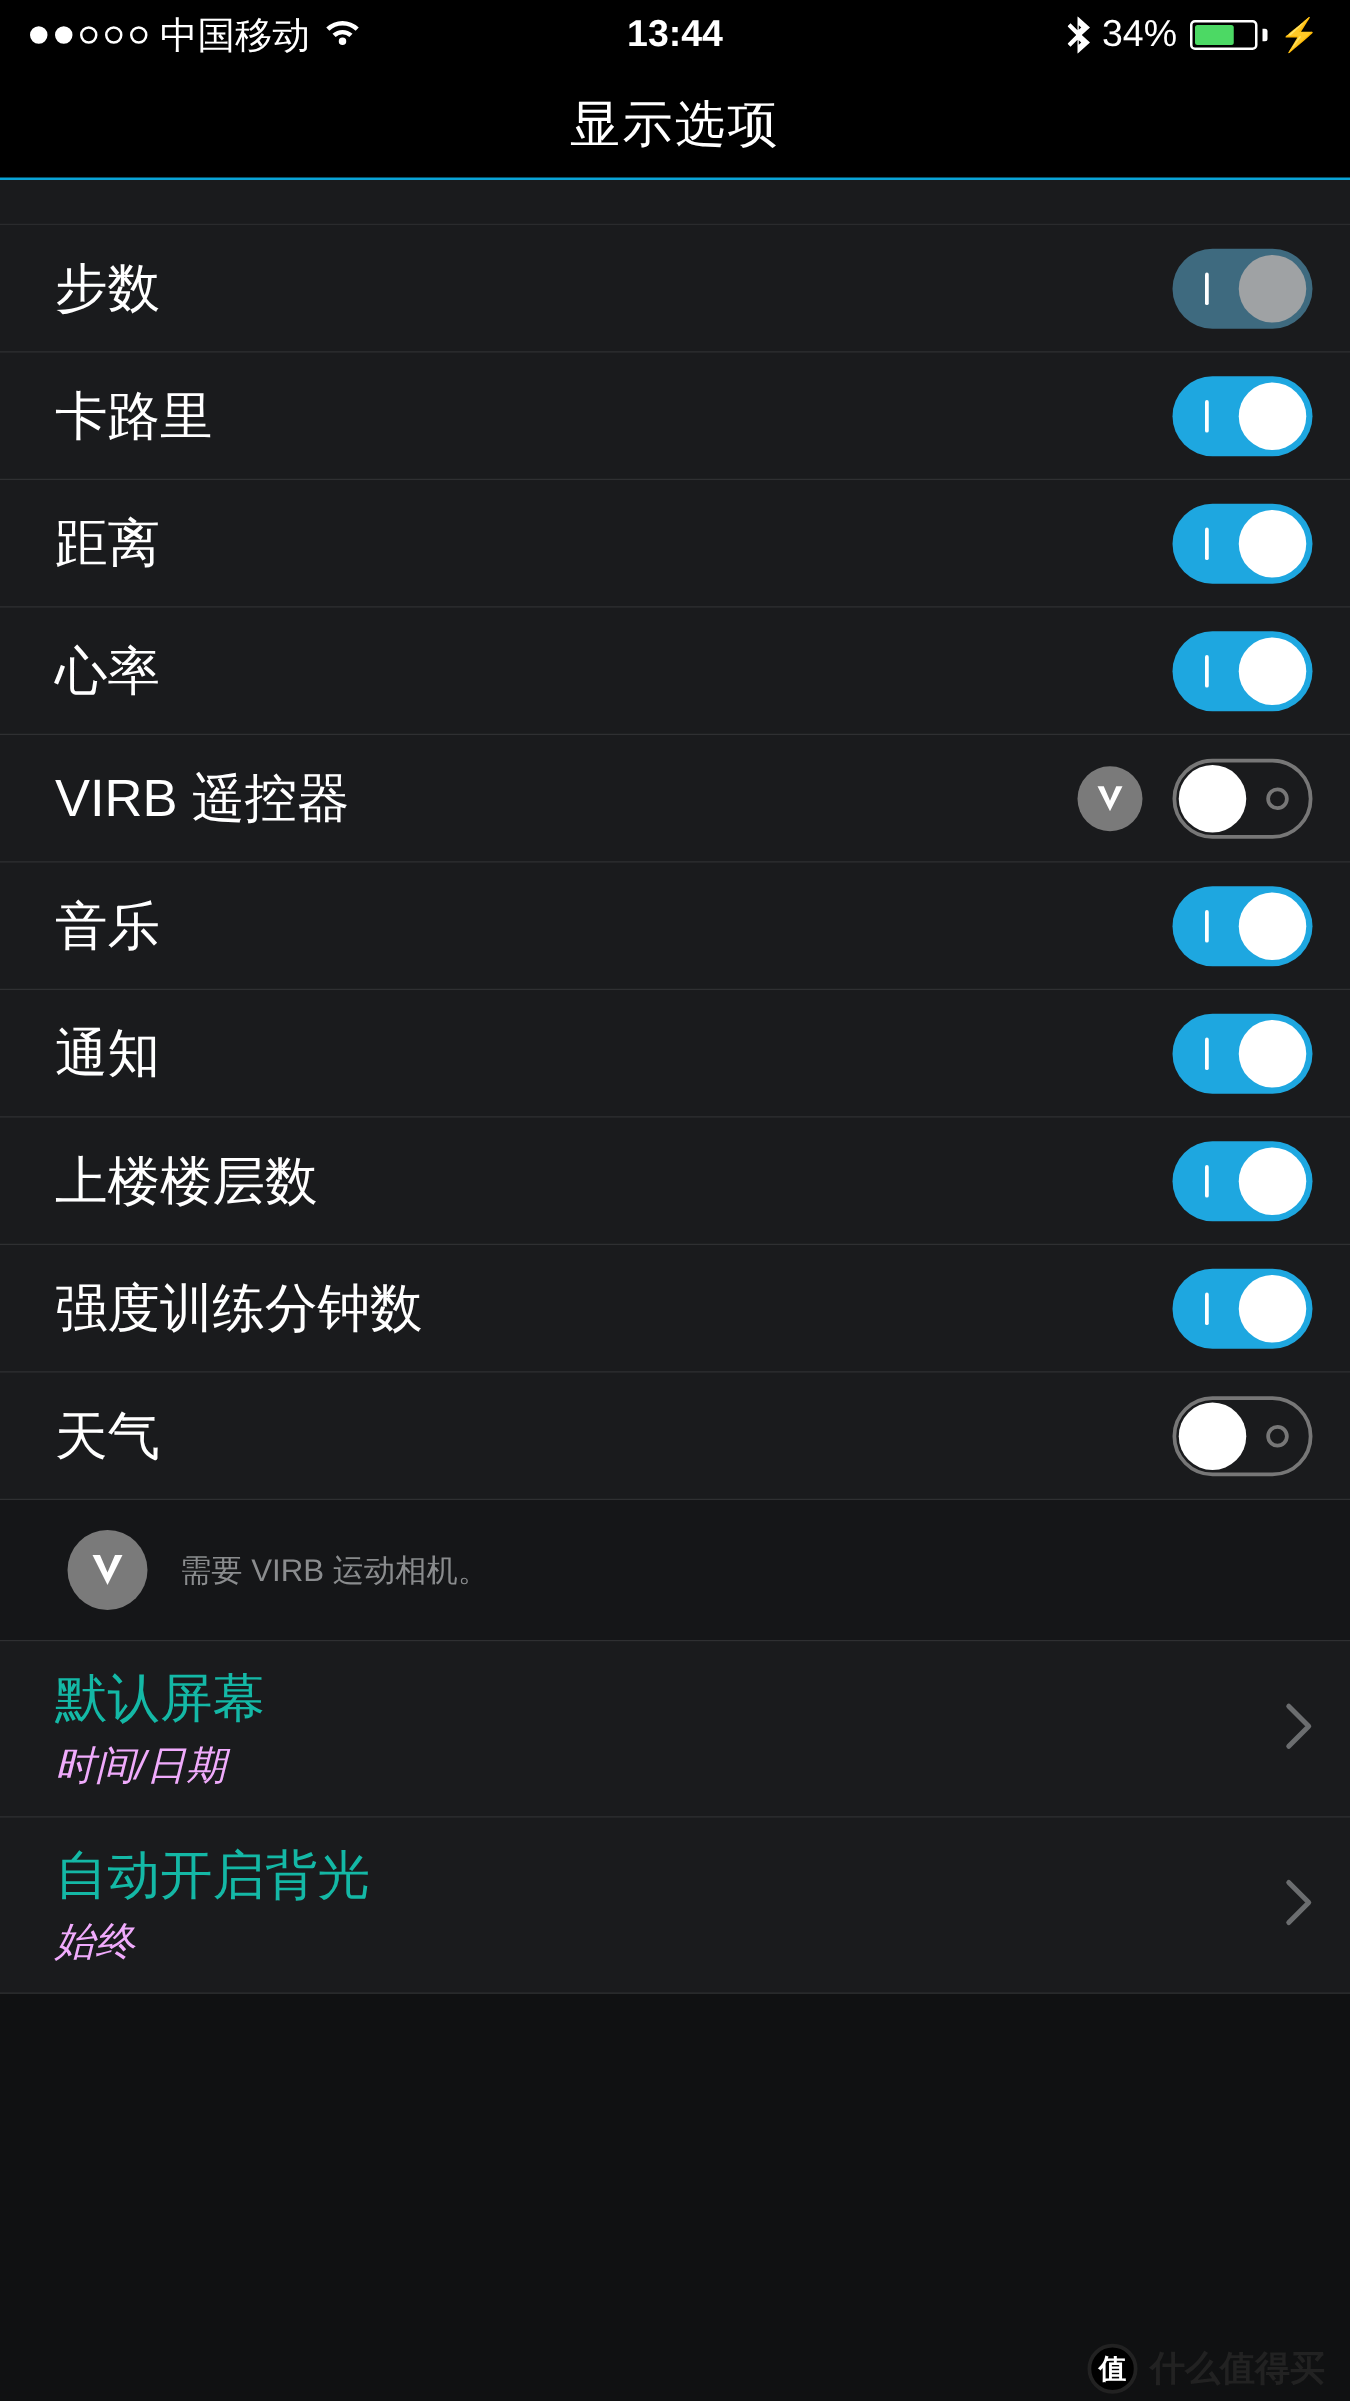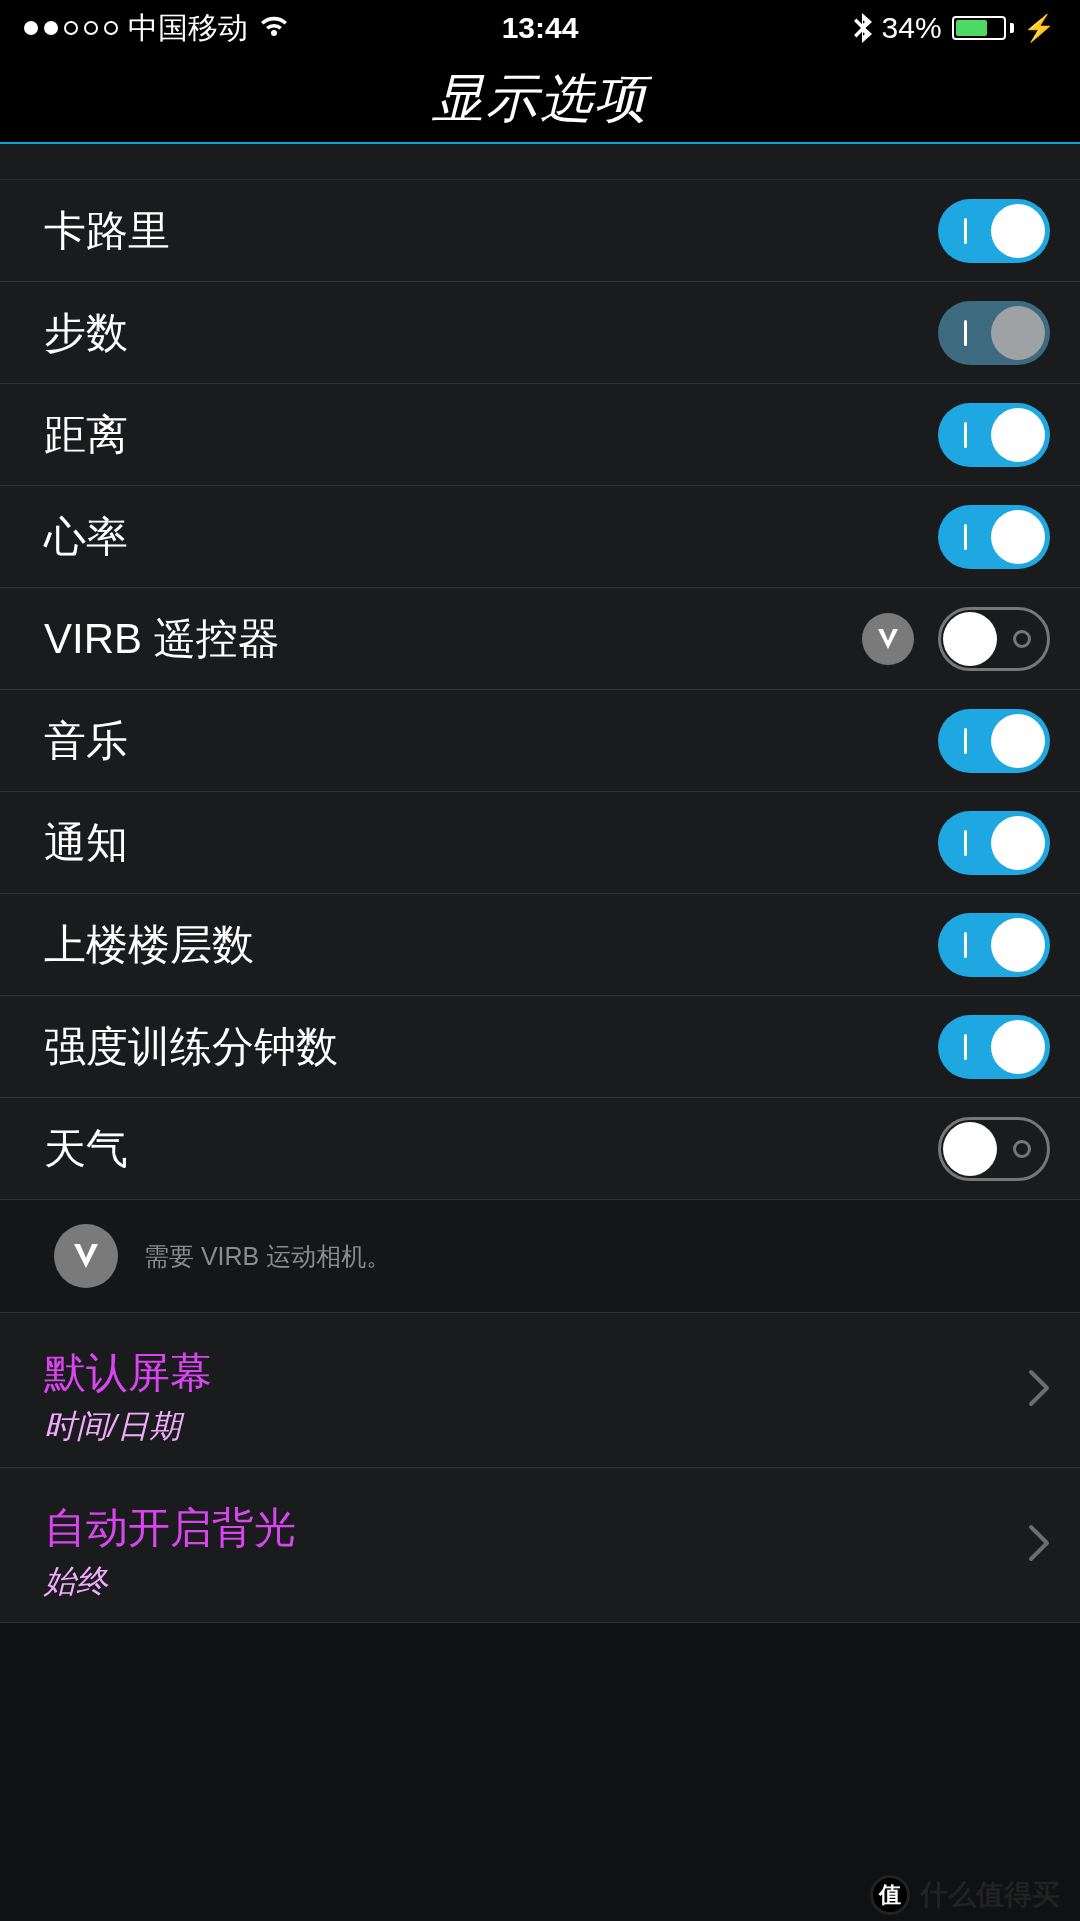--- a/index.html
+++ b/index.html
@@ -16,21 +16,21 @@
   .dot.filled { background: #fff; }
   .wifi-icon svg, .bt-icon svg { display: block; }
   .battery { display: flex; align-items: center; gap: 4px; }
   .battery-body { width: 54px; height: 24px; border: 2px solid #fff; border-radius: 4px; position: relative; }
   .battery-fill { position: absolute; left: 2px; top: 2px; bottom: 2px; width: 62%; background: #4cd964; border-radius: 2px; }
   .battery-tip { width: 4px; height: 10px; background: #fff; border-radius: 0 2px 2px 0; }
   .bolt { font-size: 26px; }
 
   
   .nav-header { height: 88px; background: #000; display: flex; align-items: center; justify-content: center; border-bottom: 2px solid #0aa3d6; }
-  .nav-title { font-size: 52px; font-weight: 500; letter-spacing: 2px; font-style: italic; }
+  .nav-title { font-size: 40px; font-weight: 500; letter-spacing: 2px; }
 
   
   .content { background: #1a1b1d; }
 
   
   .row-peek { height: 36px; border-bottom: 1px solid #2a2b2d; position: relative; }
 
   
   .row { display: flex; align-items: center; justify-content: space-between; height: 102px; padding: 0 30px 0 44px; border-bottom: 1px solid #2f3032; }
   .row-label { font-size: 42px; font-weight: 400; color: #fff; }
@@ -53,21 +53,21 @@
   .v-badge svg { display: block; }
 
   
   .note-row { display: flex; align-items: center; gap: 26px; padding: 24px 30px 24px 54px; border-bottom: 1px solid #2f3032; background: #151618; }
   .note-row .v-badge { width: 64px; height: 64px; }
   .note-text { font-size: 25px; color: #8a8c8e; }
 
   
   .nav-row { padding: 18px 30px 18px 44px; border-bottom: 1px solid #2f3032; display: flex; align-items: center; justify-content: space-between; }
   .nav-row-text { display: flex; flex-direction: column; gap: 4px; }
-  .nav-row-title { font-size: 42px; color: #d946ef; margin-top: 14px; }
+  .nav-row-title { font-size: 42px; color: #14b8a6; }
   .nav-row-sub { font-size: 32px; color: #f0abfc; font-style: italic; }
   .chevron { color: #6b6d6f; }
 
   
   .watermark { position: absolute; right: 20px; bottom: 6px; display: flex; align-items: center; gap: 10px; }
   .wm-badge { width: 40px; height: 40px; border-radius: 50%; background: #000; border: 3px solid #222; display: flex; align-items: center; justify-content: center; font-size: 22px; color: #fff; font-weight: 700; }
   .wm-text { font-size: 28px; color: #222; font-weight: 600; }
 </style>
 </head>
 <body>
@@ -111,32 +111,32 @@
   <div class="nav-header">
     <div class="nav-title">显示选项</div>
   </div>
 
   <div class="content">
 
     <div class="row-peek"></div>
 
     <div id="rows">
         <div class="row">
+          <span class="row-label">步数</span>
+          <span class="row-right">
+            <span class="toggle dim">
+              <span class="knob"></span>
+              <span class="tick"></span>
+            </span>
+          </span>
+        </div>
+        <div class="row">
           <span class="row-label">卡路里</span>
           <span class="row-right">
             <span class="toggle on">
-              <span class="knob"></span>
-              <span class="tick"></span>
-            </span>
-          </span>
-        </div>
-        <div class="row">
-          <span class="row-label">步数</span>
-          <span class="row-right">
-            <span class="toggle dim">
               <span class="knob"></span>
               <span class="tick"></span>
             </span>
           </span>
         </div>
         <div class="row">
           <span class="row-label">距离</span>
           <span class="row-right">
             <span class="toggle on">
               <span class="knob"></span>

